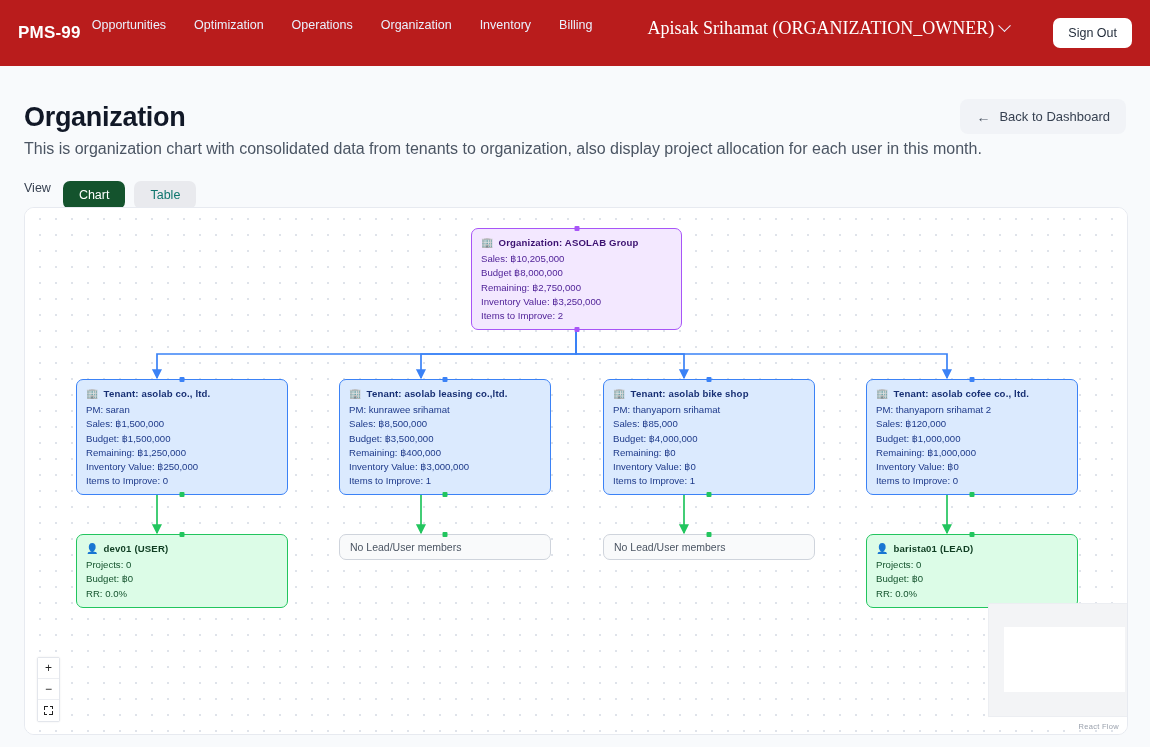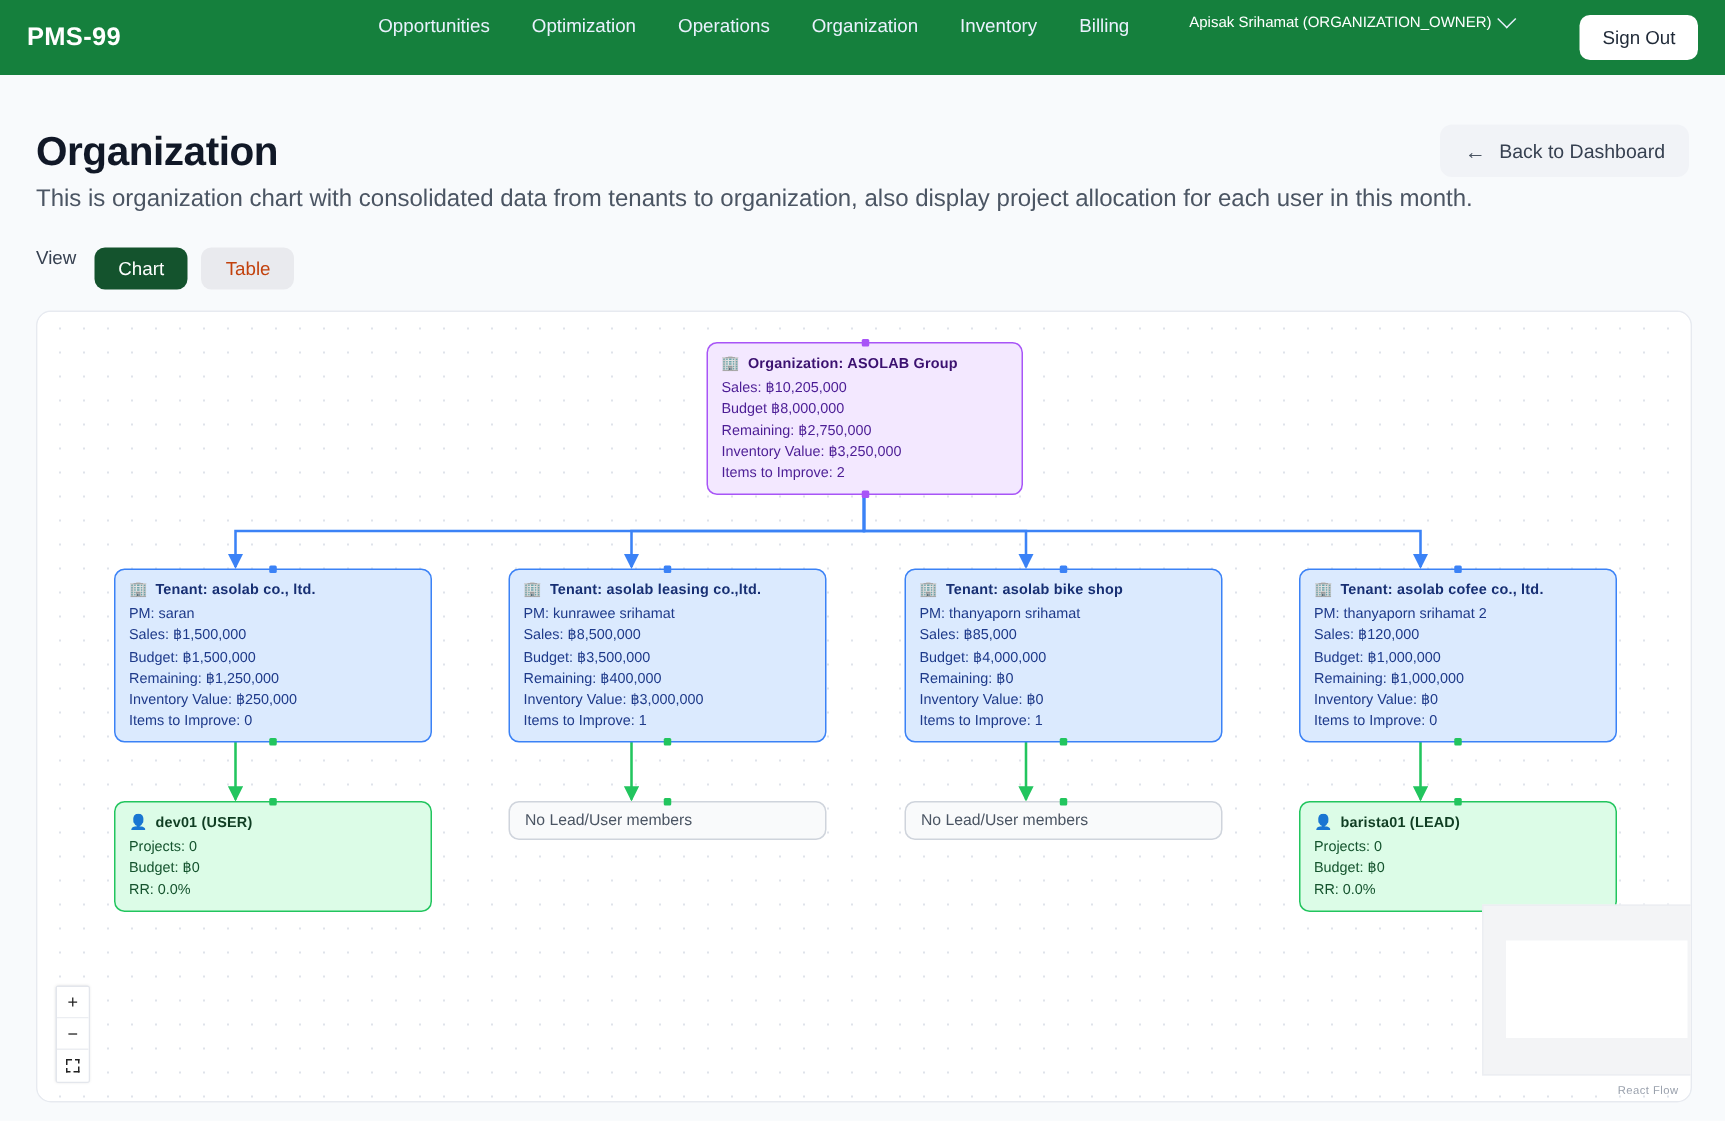--- a/index.html
+++ b/index.html
@@ -5,22 +5,22 @@
   * { box-sizing: border-box; margin: 0; padding: 0; }
   html, body {
     width: 1150px; height: 747px;
     font-family: "Liberation Sans", sans-serif;
     background: #f8fafc;
     overflow: hidden;
   }
 
   
   .navbar {
-    height: 50px;
-    background: #15803d;
+    height: 66px;
+    background: #b91c1c;
     display: flex;
     align-items: center;
     padding: 16px 18px;
     color: #fff;
   }
   .brand {
     font-size: 17px;
     font-weight: bold;
     letter-spacing: .2px;
     color: #ffffff;
@@ -34,25 +34,26 @@
   .nav-link {
     font-size: 12.5px;
     color: #eaf1fe;
     cursor: pointer;
     white-space: nowrap;
   }
   .nav-user {
     display: flex;
     align-items: center;
     gap: 6px;
-    font-size: 10px;
+    font-size: 18px;
     color: #ffffff;
-    margin-left: 12px;
+    margin-left: 27px;
     cursor: pointer;
     white-space: nowrap;
+    font-family: Liberation Serif, serif;
   }
   .chev {
     width: 9px; height: 9px;
     border-right: 1.6px solid #e8f0fe;
     border-bottom: 1.6px solid #e8f0fe;
     transform: rotate(45deg) translate(-2px,-2px);
   }
   .signout-btn {
     margin-left: 16px;
     background: #ffffff;
@@ -107,21 +108,21 @@
   }
   .view-label { font-size: 12.5px; color: #374151; margin-right: 3px; }
   .seg-btn {
     border: none;
     border-radius: 7px;
     padding: 7px 16px;
     font-size: 12.5px;
     font-family: inherit;
     cursor: pointer;
     background: #e9eaee;
-    color: #c2410c;
+    color: #0f766e;
   }
   .seg-btn.active { background: #14532d; color: #ffffff; }
 
   
   .canvas-wrap {
     position: absolute;
     left: 24px;
     top: 207px;
     width: 1104px;
     height: 528px;

